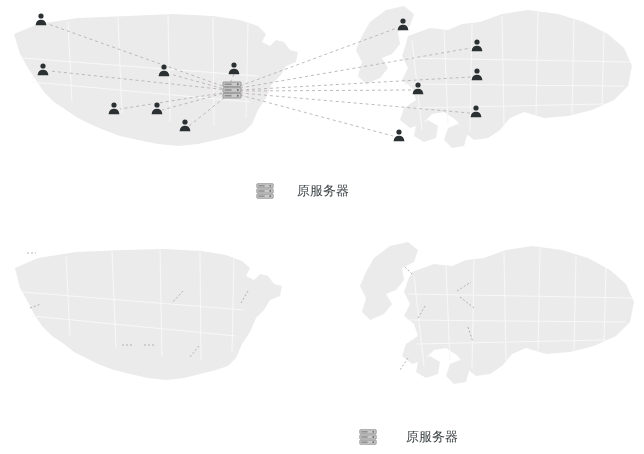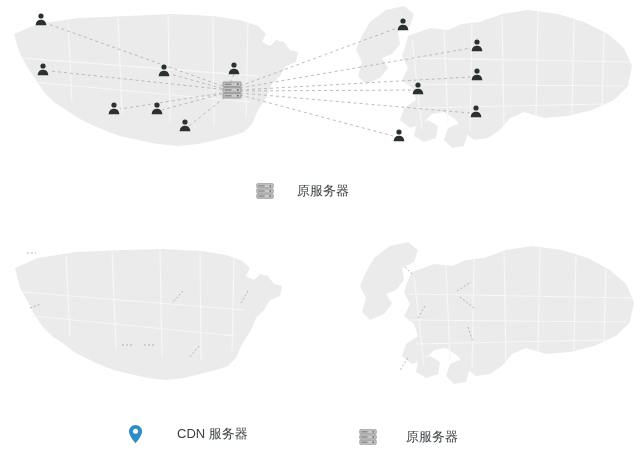--- a/index.html
+++ b/index.html
@@ -254,31 +254,20 @@
       <line class="short" x1="60" y1="46" x2="52" y2="38"></line>
       <line class="short" x1="105" y1="63" x2="119" y2="54"></line>
       <line class="short" x1="108" y1="69" x2="122" y2="80"></line>
       <line class="short" x1="73" y1="78" x2="66" y2="90"></line>
       <line class="short" x1="116" y1="99" x2="121" y2="114"></line>
       <line class="short" x1="56" y1="130" x2="48" y2="142"></line>
     </svg>
 
   </div>
 
-  <div class="legend-row" style="left:128px;top:424px;">
-    <div class="legend-item">
-      <span class="legend-ico pin-ico">
-        <svg width="15" height="20" viewBox="0 0 16 21">
-          <path class="pbody" d="M8,0.8 C4.1,0.8 1,3.9 1,7.8 C1,12.7 8,20.4 8,20.4 C8,20.4 15,12.7 15,7.8 C15,3.9 11.9,0.8 8,0.8 Z"></path>
-          <circle class="phole" cx="8" cy="7.6" r="2.7"></circle>
-        </svg>
-      </span>
-      <span class="legend-label" style="margin-left:34px;">CDN 服务器</span>
-    </div>
-  </div>
 
   <div class="legend-row" style="left:358px;top:427px;">
     <div class="legend-item">
       <span class="legend-ico srv-ico">
         <svg width="20" height="20" viewBox="0 0 22 22">
           <rect class="unit" x="2" y="3" width="18" height="4.6" rx="0.6"></rect>
           <rect class="unit" x="2" y="8.7" width="18" height="4.6" rx="0.6"></rect>
           <rect class="unit" x="2" y="14.4" width="18" height="4.6" rx="0.6"></rect>
           <rect class="bar" x="3.6" y="4.5" width="7" height="1.6"></rect>
           <rect class="bar" x="3.6" y="10.2" width="7" height="1.6"></rect>

